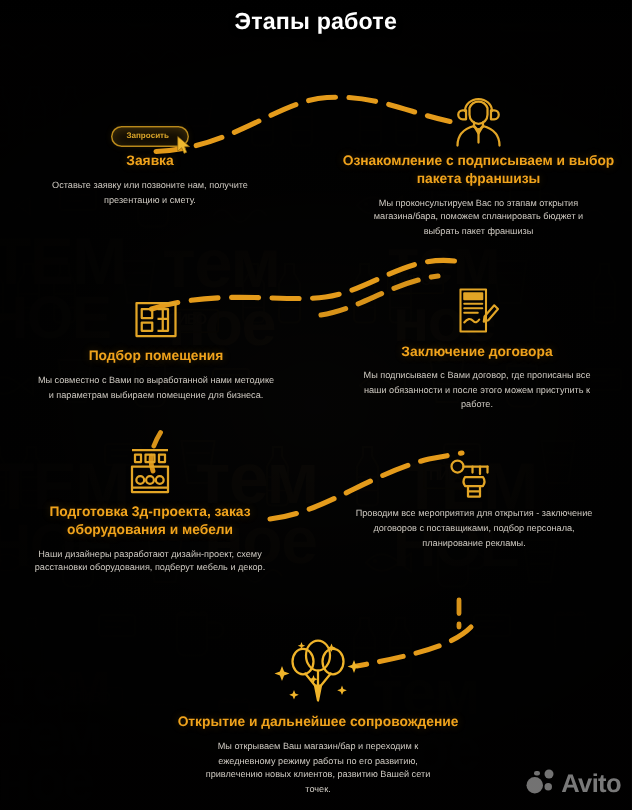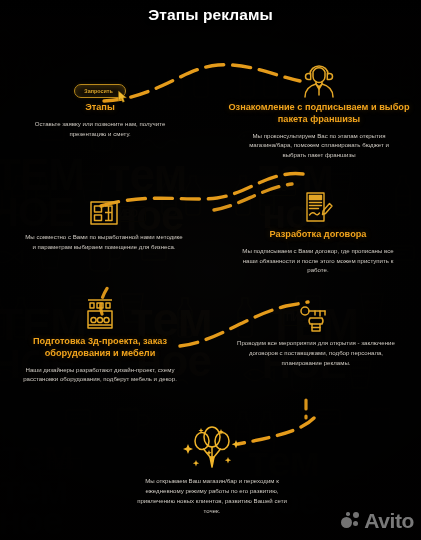--- a/index.html
+++ b/index.html
@@ -129,21 +129,21 @@
     opacity: .62;
   }
   .avito-dots { position: relative; width: 20px; height: 18px; }
   .avito-dots i { position: absolute; border-radius: 50%; background: #b9b9b9; display:block; }
   .d1 { width: 11px; height: 11px; left: 0;    top: 5px; }
   .d2 { width: 6px;  height: 6px;  left: 12px; top: 0px; }
   .d3 { width: 5px;  height: 5px;  left: 12px; top: 9px; }
   .d4 { width: 3.5px;height: 3.5px;left: 5px;  top: 0.5px; }
   .avito-word {
     color: #c3c3c3;
-    font-size: 21px;
+    font-size: 17px;
     font-weight: 700;
     letter-spacing: -.4px;
     line-height: 1;
   }
 </style>
 </head>
 <body>
 
 <div id="page">
 
@@ -298,21 +298,21 @@
     <div class="bg-word" style="left:112px; top:208px; font-size:10px; color:#1c1610;">ПИВО</div>
     <div class="bg-box" style="left:44px;  top:458px; width:38px; height:16px;"></div>
     <div class="bg-word" style="left:48px;  top:460px; font-size:10px; color:#1c1610;">ПИВО</div>
     <div class="bg-box" style="left:282px; top:310px; width:38px; height:16px;"></div>
     <div class="bg-word" style="left:286px; top:312px; font-size:10px; color:#1c1610;">ПИВО</div>
 
     <div class="bg-vignette"></div>
     <div class="bg-top-fade"></div>
   </div>
 
-  <div class="page-title">Этапы рекламы</div>
+  <div class="page-title">Этапы работе</div>
 
   <svg class="connector" style="left:100px; top:55px;" width="210" height="50" viewBox="0 0 210 50">
     <path d="M4 46 C 55 44, 85 12, 118 10 C 150 8, 172 20, 200 26" fill="none" stroke="#f0a31c" stroke-width="3.4" stroke-linecap="round" stroke-dasharray="18 9" opacity=".95"></path>
   </svg>
 
   <svg class="connector" style="left:95px; top:168px;" width="215" height="48" viewBox="0 0 215 48">
     <path d="M208 6 C 175 2, 152 26, 122 30 C 92 34, 52 24, 6 38" fill="none" stroke="#f0a31c" stroke-width="3.4" stroke-linecap="round" stroke-dasharray="18 9" opacity=".95"></path>
   </svg>
 
   <svg class="connector" style="left:212px; top:176px;" width="110" height="42" viewBox="0 0 110 42">
@@ -337,21 +337,21 @@
 
   <div class="step step-1">
     <div class="step-icon">
       <div class="req-btn">
         <span>Запросить</span>
         <svg class="cursor-glyph" viewBox="0 0 16 18">
           <path d="M2 1 L2 14 L5.5 11 L7.6 16 L10 15 L8 10.2 L12.6 10 Z" fill="#f0b92e" stroke="#8a6410" stroke-width=".6"></path>
         </svg>
       </div>
     </div>
-    <div class="step-title">Этапы</div>
+    <div class="step-title">Заявка</div>
     <div class="step-desc">Оставьте заявку или позвоните нам, получите презентацию и смету.</div>
   </div>
 
   <div class="step step-2">
     <div class="step-icon">
       <svg width="34" height="36" viewBox="0 0 34 36">
         <g fill="none" stroke="#e2a526" stroke-width="1.5" stroke-linecap="round" stroke-linejoin="round">
           <path d="M8 12 a9 8 0 0 1 18 0"></path>
           <path d="M11 10 a6.5 7 0 0 1 12 0 v4.5 a6 6 0 0 1 -12 0 z"></path>
           <path d="M6.5 11.5 h2.2 v6 h-2.2 a1.6 1.6 0 0 1 0 -6 z"></path>
@@ -374,36 +374,37 @@
         <g fill="none" stroke="#e2a526" stroke-width="1.5" stroke-linejoin="round">
           <rect x="2" y="4" width="26" height="22"></rect>
           <rect x="5.5" y="8" width="7" height="6"></rect>
           <rect x="5.5" y="17" width="7" height="5.5"></rect>
           <path d="M16 8 h7 v14.5 h-7"></path>
           <path d="M19.5 8 v14.5"></path>
           <path d="M16 14.5 h7"></path>
         </g>
       </svg>
     </div>
+    <div class="step-title">Подбор помещения</div>
     <div class="step-desc">Мы совместно с Вами по выработанной нами методике и параметрам выбираем помещение для бизнеса.</div>
   </div>
 
   <div class="step step-4">
     <div class="step-icon">
       <svg width="30" height="34" viewBox="0 0 30 34">
         <g fill="none" stroke="#e2a526" stroke-width="1.4" stroke-linecap="round" stroke-linejoin="round">
           <path d="M4 2 h17 v28 h-17 z"></path>
           <rect x="6.5" y="4.5" width="12" height="4" fill="#e2a526"></rect>
           <path d="M6.5 11.5 h12 M6.5 14.5 h12 M6.5 17.5 h9"></path>
           <path d="M6.5 24 q3 -4 6 -1 q2 2 4 -1"></path>
           <path d="M20 20 L26.5 12.5 L29 15 L22.5 22.5 L19.5 23.5 z"></path>
         </g>
       </svg>
     </div>
-    <div class="step-title">Разработка договора</div>
+    <div class="step-title">Заключение договора</div>
     <div class="step-desc">Мы подписываем с Вами договор, где прописаны все наши обязанности и после этого можем приступить к работе.</div>
   </div>
 
   <div class="step step-5">
     <div class="step-icon">
       <svg width="32" height="34" viewBox="0 0 32 34">
         <g fill="none" stroke="#e2a526" stroke-width="1.5" stroke-linejoin="round">
           <path d="M4 2 h24"></path>
           <path d="M6 5 h4 v5 h-4 z M13 5 h6 v5 h-6 z M22 5 h4 v5 h-4 z"></path>
           <path d="M4 13 h24 v17 h-24 z"></path>
@@ -448,20 +449,21 @@
           <path d="M8 20 l1.4 3.6 L13 25 l-3.6 1.4 L8 30 l-1.4 -3.6 L3 25 l3.6 -1.4 z"></path>
           <path d="M56 16 l1.2 3.1 L60.3 20.3 l-3.1 1.2 L56 24.6 l-1.2 -3.1 L51.7 20.3 l3.1 -1.2 z"></path>
           <path d="M16 36 l.9 2.3 L19.2 39.2 l-2.3 .9 L16 42.4 l-.9 -2.3 L12.8 39.2 l2.3 -.9 z"></path>
           <path d="M48 33 l.9 2.3 L51.2 36.2 l-2.3 .9 L48 39.4 l-.9 -2.3 L44.8 36.2 l2.3 -.9 z"></path>
           <path d="M41 5 l.8 2 L43.8 7.8 l-2 .8 L41 10.6 l-.8 -2 L38.2 7.8 l2 -.8 z"></path>
           <path d="M21 4 l.7 1.8 L23.5 6.5 l-1.8 .7 L21 9 l-.7 -1.8 L18.5 6.5 l1.8 -.7 z"></path>
           <path d="M29 26 l.8 2 L31.8 28.8 l-2 .8 L29 31.6 l-.8 -2 L26.2 28.8 l2 -.8 z"></path>
         </g>
       </svg>
     </div>
+    <div class="step-title">Открытие и дальнейшее сопровождение</div>
     <div class="step-desc">Мы открываем Ваш магазин/бар и переходим к ежедневному режиму работы по его развитию, привлечению новых клиентов, развитию Вашей сети точек.</div>
   </div>
 
   <div class="avito">
     <div class="avito-dots">
       <i class="d1"></i>
         <i class="d2"></i>
         <i class="d3"></i>
         <i class="d4"></i>
     </div>

